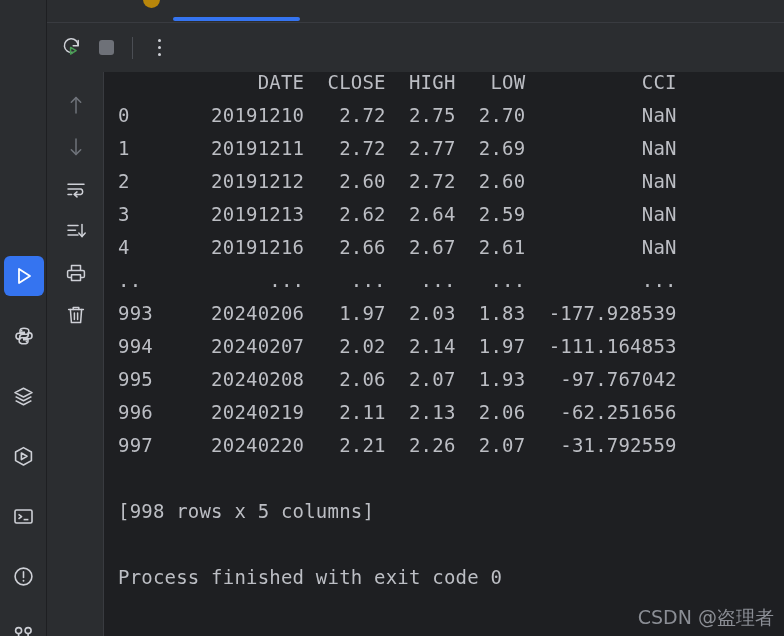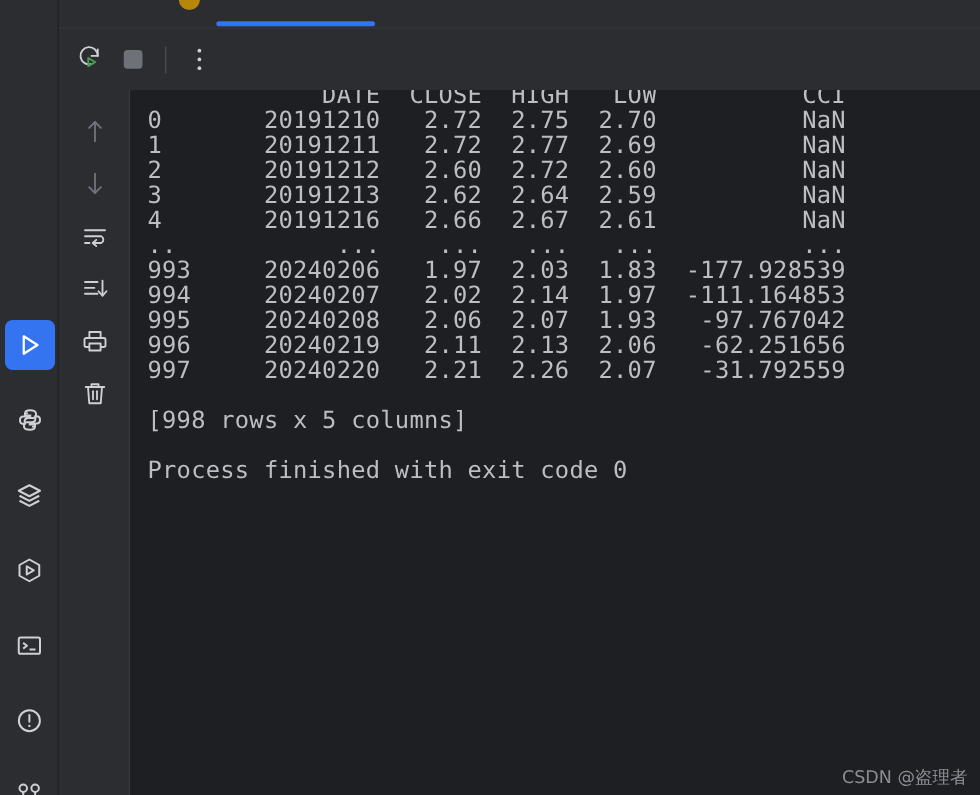--- a/index.html
+++ b/index.html
@@ -110,31 +110,31 @@
     width:680px; height:564px;
     background:#1e1f22;
     overflow:hidden;
   }
   .console-text {
     position:absolute;
     left:14px; top:-6px;
     color:#bcbec4;
     font-family:"DejaVu Sans Mono", monospace;
     font-size:19px;
-    line-height:20px;
+    line-height:33px;
     white-space:pre;
     letter-spacing:0.2px;
   }
 
   
   .watermark {
     position:absolute;
     right:10px; bottom:5px;
     color:#8b8e95;
-    font-size:14px;
+    font-size:19px;
     font-family:"DejaVu Sans", sans-serif;
   }
 
   
   .vline-1 { position:absolute; left:46px; top:0; width:1px; height:636px; background:#1e1f22; }
   .vline-2 { position:absolute; left:103px; top:72px; width:1px; height:564px; background:#393b40; }
 </style>
 </head>
 <body>
 

